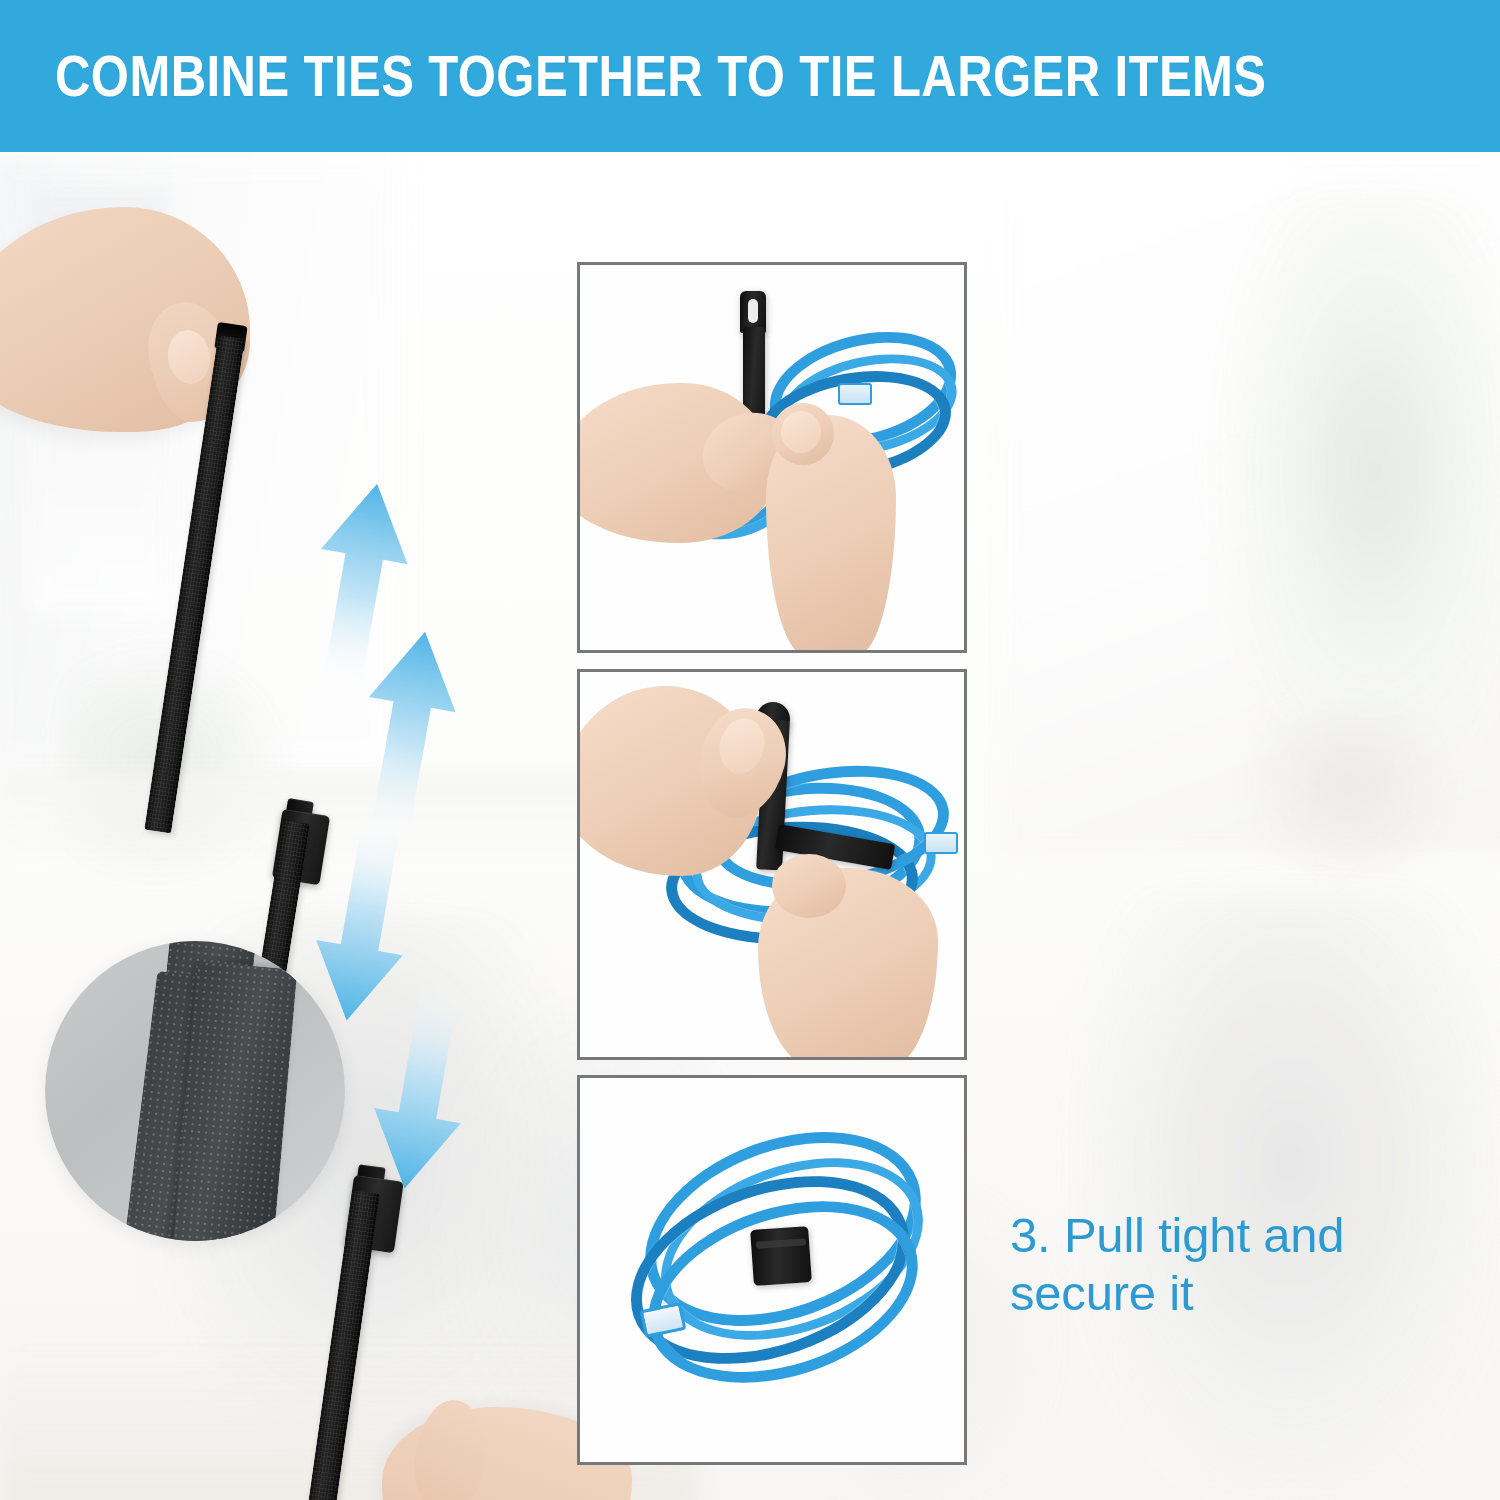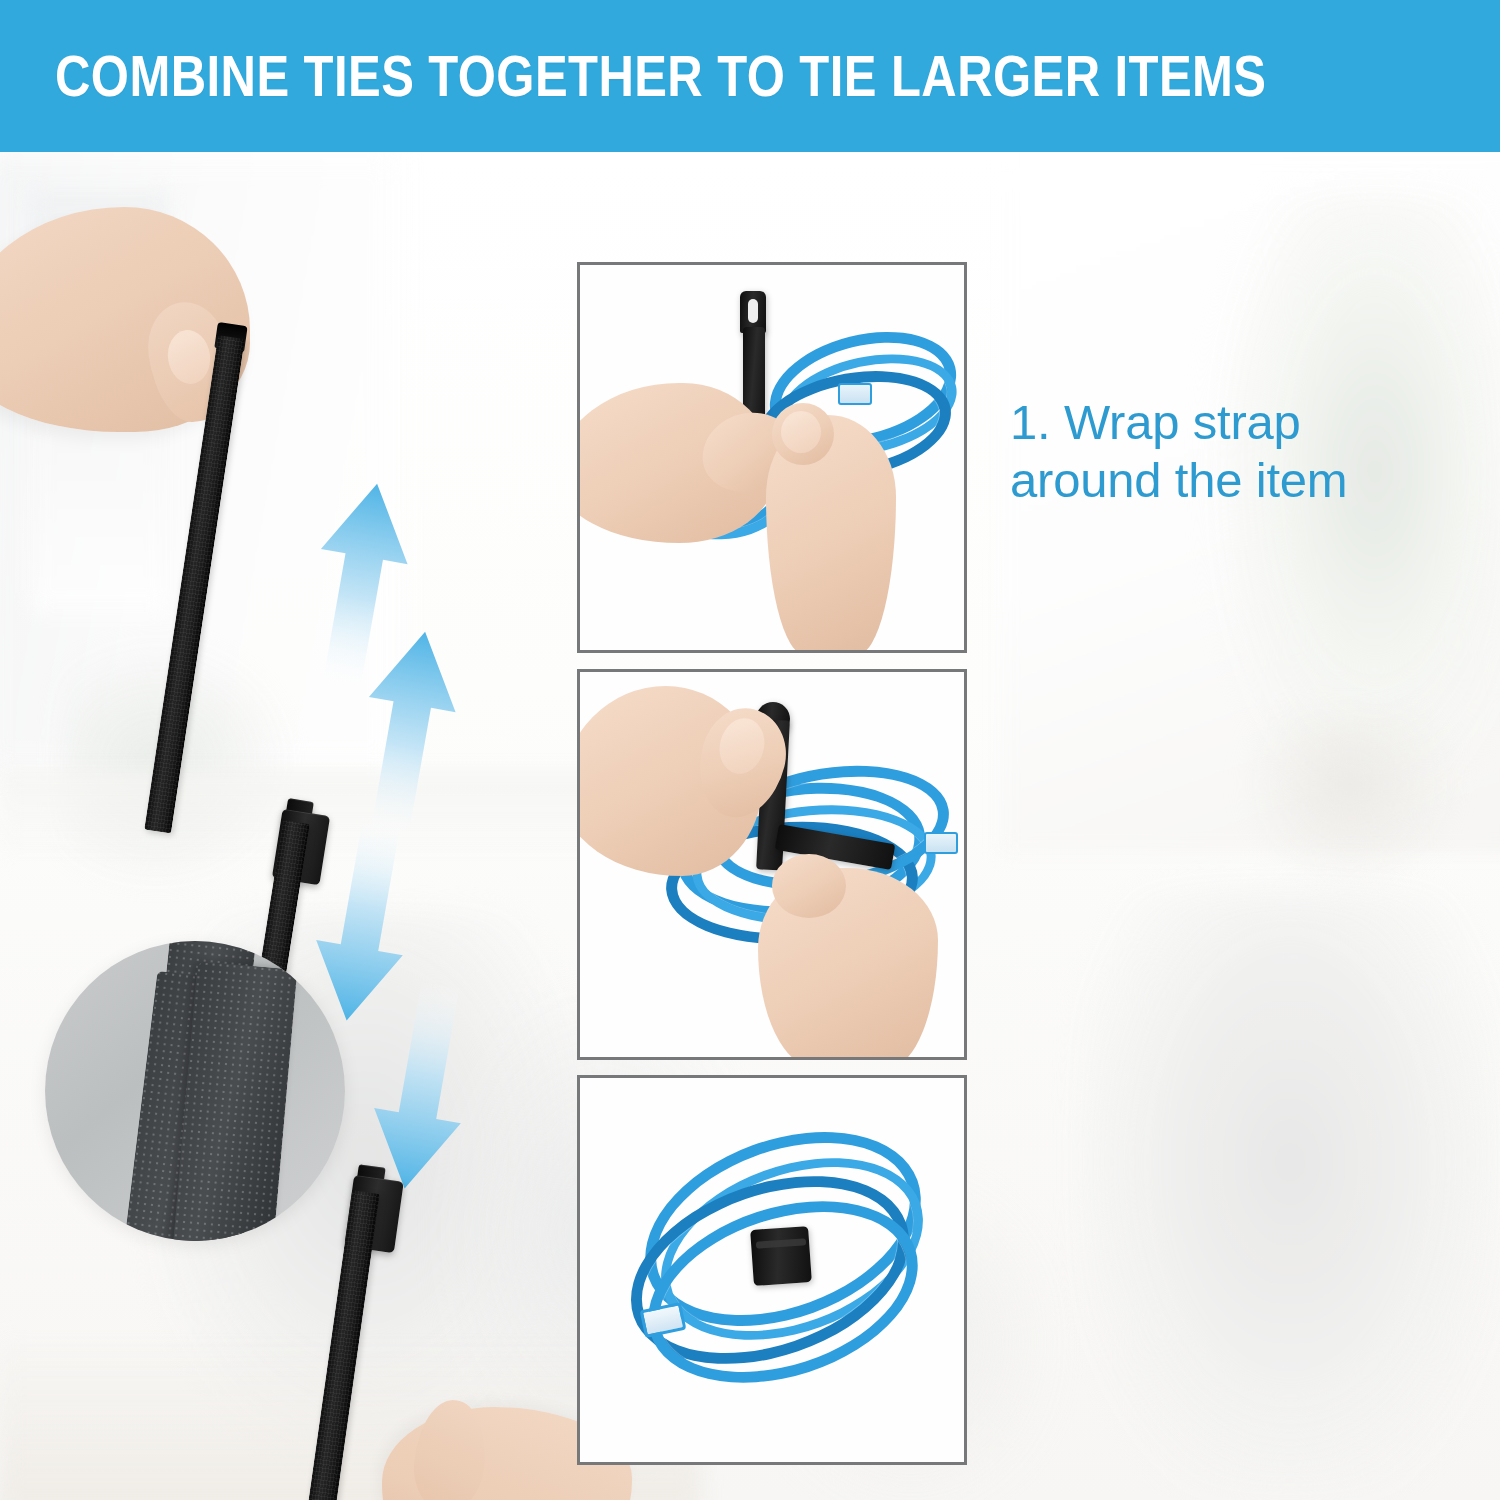--- a/index.html
+++ b/index.html
@@ -384,15 +384,15 @@
       <div class="ph coil-loop dark" style="left:46px;  top:106px; width:288px; height:172px; transform:rotate(-19deg);"></div>
       <div class="ph coil-loop" style="left:64px;  top:130px; width:278px; height:168px; transform:rotate(-18deg);"></div>
 
       <div class="ph" style="left:62px; top:228px; width:42px; height:28px; background:linear-gradient(180deg,#f2f8fc,#cfe4f3); border:3px solid #2f9ede; border-radius:4px; transform:rotate(-12deg);"></div>
 
       <div class="ph tie" style="left:172px; top:150px; width:58px; height:56px; border-radius:5px; transform:rotate(-4deg);"></div>
       <div class="ph" style="left:176px; top:162px; width:50px; height:7px; background:#3b3b3b; border-radius:3px; transform:rotate(-4deg); opacity:.8;"></div>
     </div>
   </div>
 
-  <div class="step-label" id="step-label-1">1. Wrap strap<br>around the item</div>
+  <div class="step-label" id="step-label-3">3. Pull tight and<br>secure it</div>
 
 </div>
 
 </body></html>

